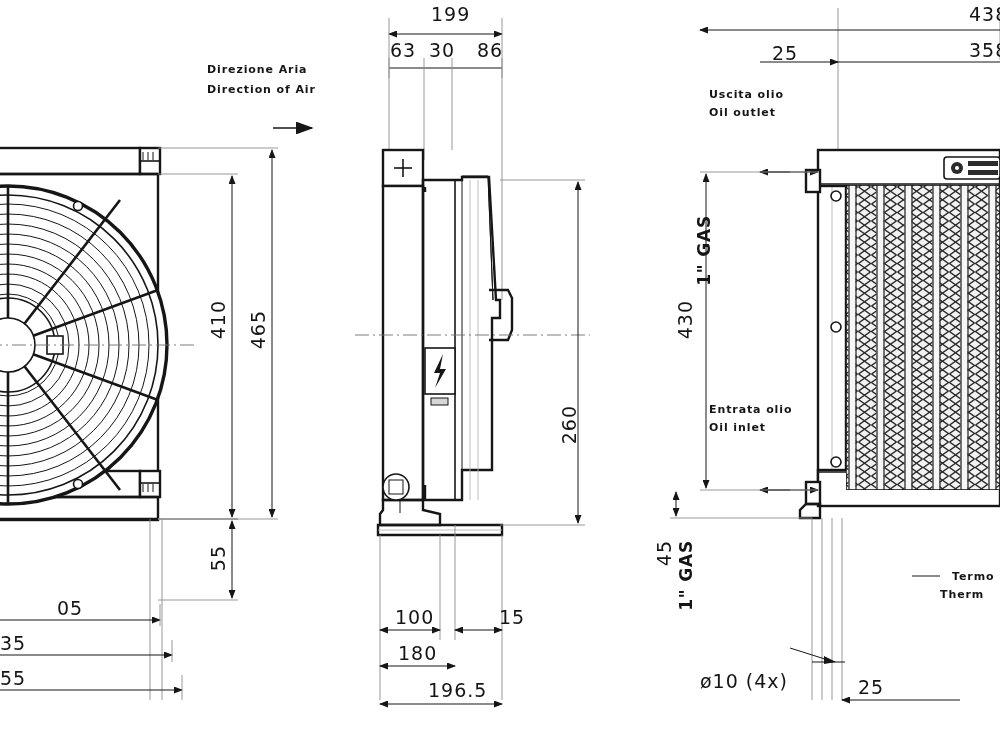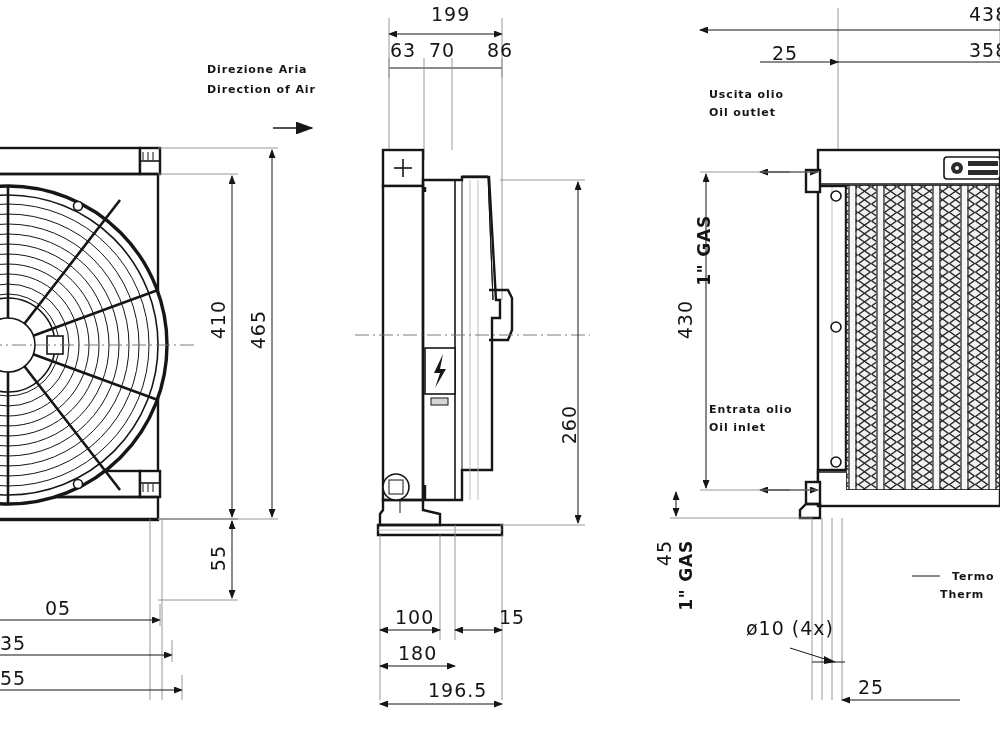--- a/index.html
+++ b/index.html
@@ -374,47 +374,47 @@
 
   </svg>
 
   <div class="lbl cap" style="left:207px;top:63px;">Direzione Aria</div>
   <div class="lbl cap" style="left:207px;top:83px;">Direction of Air</div>
 
   <div class="lbl dim vert" style="left:207px;top:300px;">410</div>
   <div class="lbl dim vert" style="left:247px;top:310px;">465</div>
   <div class="lbl dim vert" style="left:207px;top:545px;">55</div>
 
-  <div class="lbl dim" style="left:0px;top:597px;padding-left:45px;">05</div>
+  <div class="lbl dim" style="left:12px;top:597px;padding-left:45px;">05</div>
   <div class="lbl dim" style="left:0px;top:632px;">35</div>
   <div class="lbl dim" style="left:0px;top:667px;">55</div>
 
   <div class="lbl dim" style="left:431px;top:3px;">199</div>
   <div class="lbl dim" style="left:390px;top:39px;">63</div>
-  <div class="lbl dim" style="left:429px;top:39px;">70</div>
-  <div class="lbl dim" style="left:477px;top:39px;margin-left:10px;">86</div>
+  <div class="lbl dim" style="left:429px;top:39px;">30</div>
+  <div class="lbl dim" style="left:477px;top:39px;">86</div>
 
   <div class="lbl dim vert" style="left:558px;top:405px;">260</div>
 
   <div class="lbl dim" style="left:395px;top:606px;">100</div>
   <div class="lbl dim" style="left:499px;top:606px;">15</div>
   <div class="lbl dim" style="left:398px;top:642px;">180</div>
   <div class="lbl dim" style="left:428px;top:679px;text-align:right;">196.5</div>
 
   <div class="lbl dim" style="left:969px;top:3px;">438</div>
   <div class="lbl dim" style="left:969px;top:39px;">358</div>
   <div class="lbl dim" style="left:772px;top:42px;">25</div>
 
   <div class="lbl dim vert" style="left:674px;top:300px;">430</div>
   <div class="lbl dim vert" style="left:653px;top:540px;">45</div>
 
   <div class="lbl dim-sm vert" style="left:694px;top:215px;">1" GAS</div>
   <div class="lbl dim-sm vert" style="left:676px;top:540px;">1" GAS</div>
 
-  <div class="lbl dim" style="left:700px;top:617px;margin-left:46px;">ø10 (4x)</div>
+  <div class="lbl dim" style="left:700px;top:670px;">ø10 (4x)</div>
   <div class="lbl dim" style="left:858px;top:676px;">25</div>
 
   <div class="lbl cap" style="left:709px;top:88px;">Uscita olio</div>
   <div class="lbl cap" style="left:709px;top:106px;">Oil outlet</div>
 
   <div class="lbl cap" style="left:709px;top:403px;">Entrata olio</div>
   <div class="lbl cap" style="left:709px;top:421px;">Oil inlet</div>
 
   <div class="lbl cap" style="left:940px;top:570px;margin-left:12px;">Termo</div>
   <div class="lbl cap" style="left:940px;top:588px;">Therm</div>

